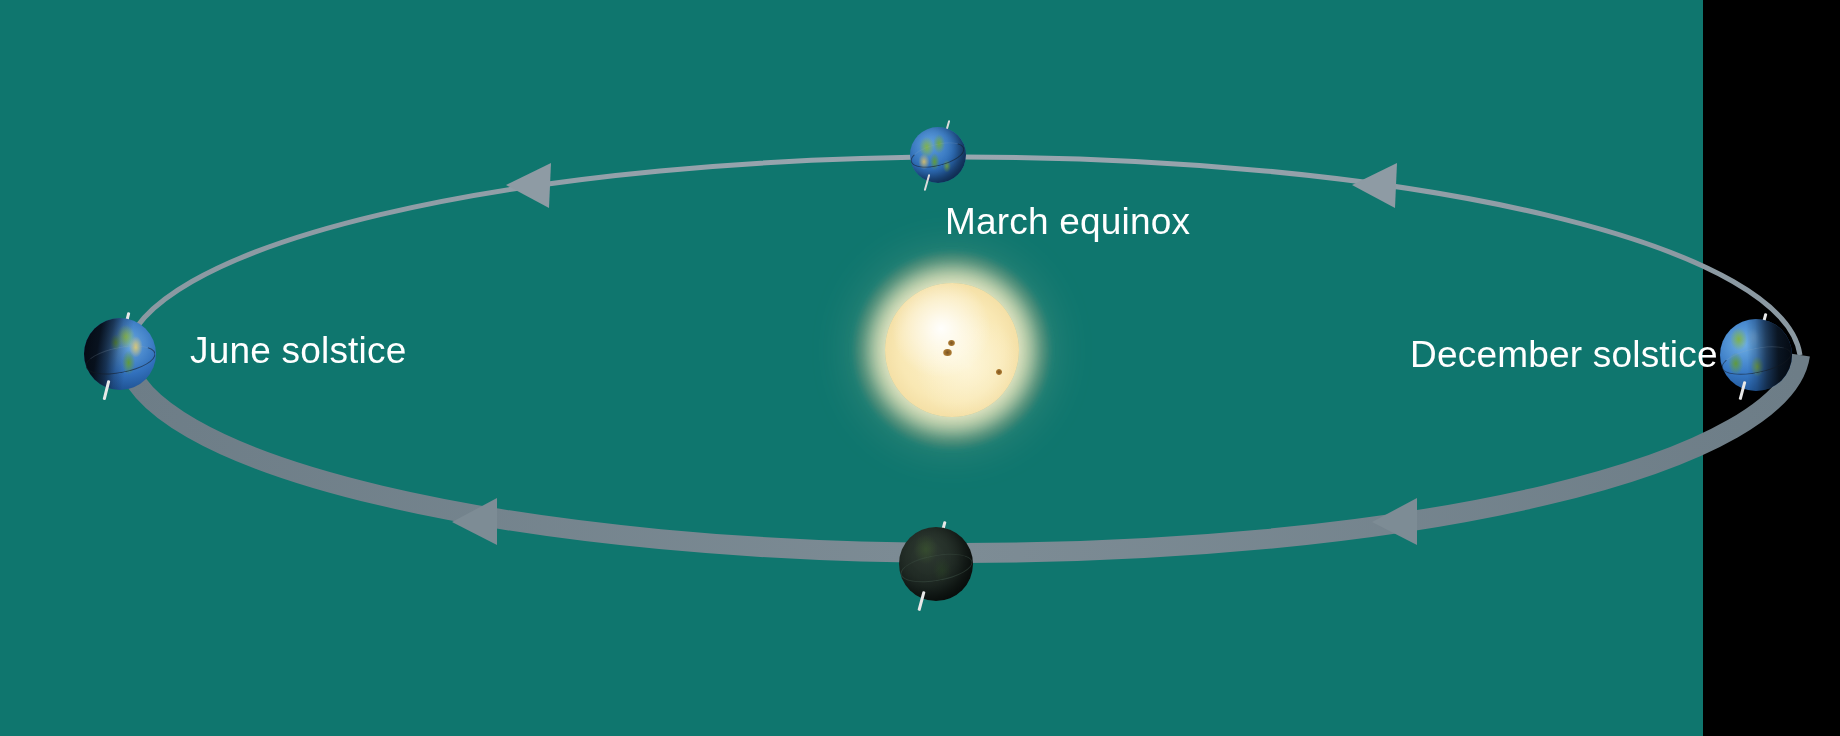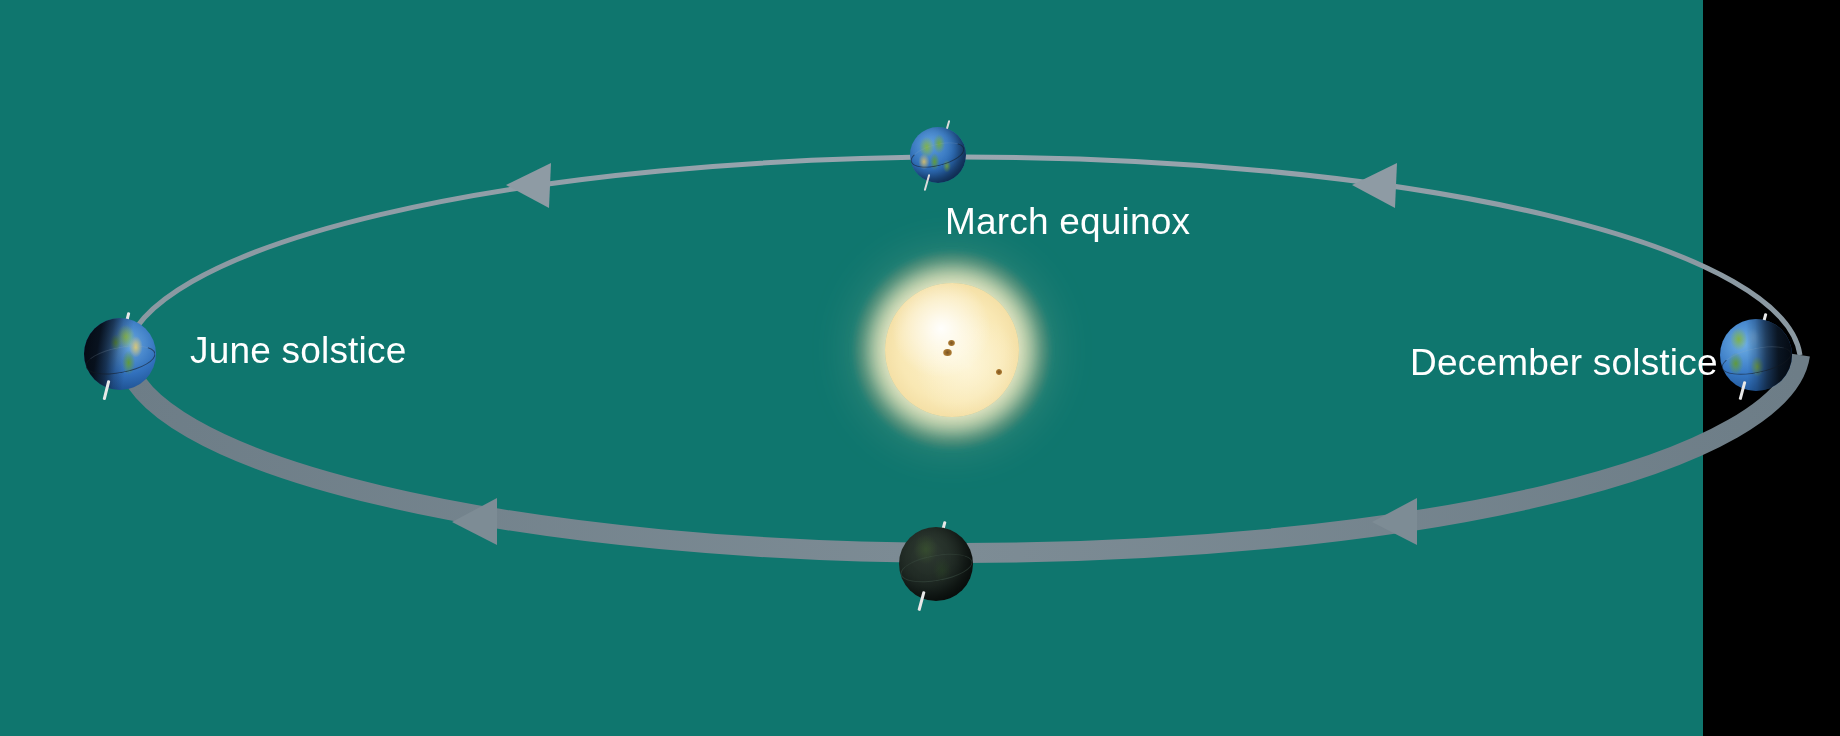--- a/index.html
+++ b/index.html
@@ -34,21 +34,21 @@
     font-family: "Liberation Sans", sans-serif;
     font-size: 37px;
     font-weight: 400;
     letter-spacing: 0.2px;
     white-space: nowrap;
     line-height: 1;
   }
   #label-march      { left: 945px;  top: 203px; }
   #label-september  { left: 942px;  top: 418px; }
   #label-june       { left: 190px;  top: 332px; }
-  #label-december   { left: 1410px; top: 344px; text-align: right; }
+  #label-december   { left: 1410px; top: 336px; text-align: right; }
 
   
   #sun-wrap {
     position: absolute;
     left: 855px;
     top: 253px;
     width: 194px;
     height: 194px;
   }
   #sun-glow {

